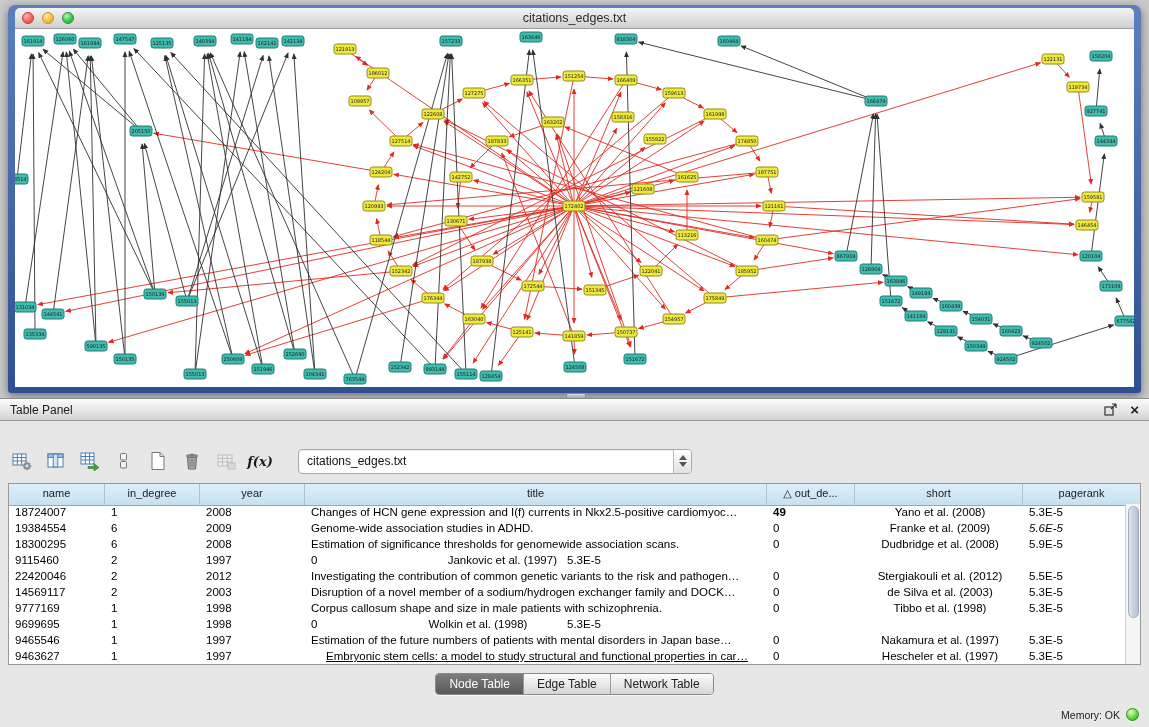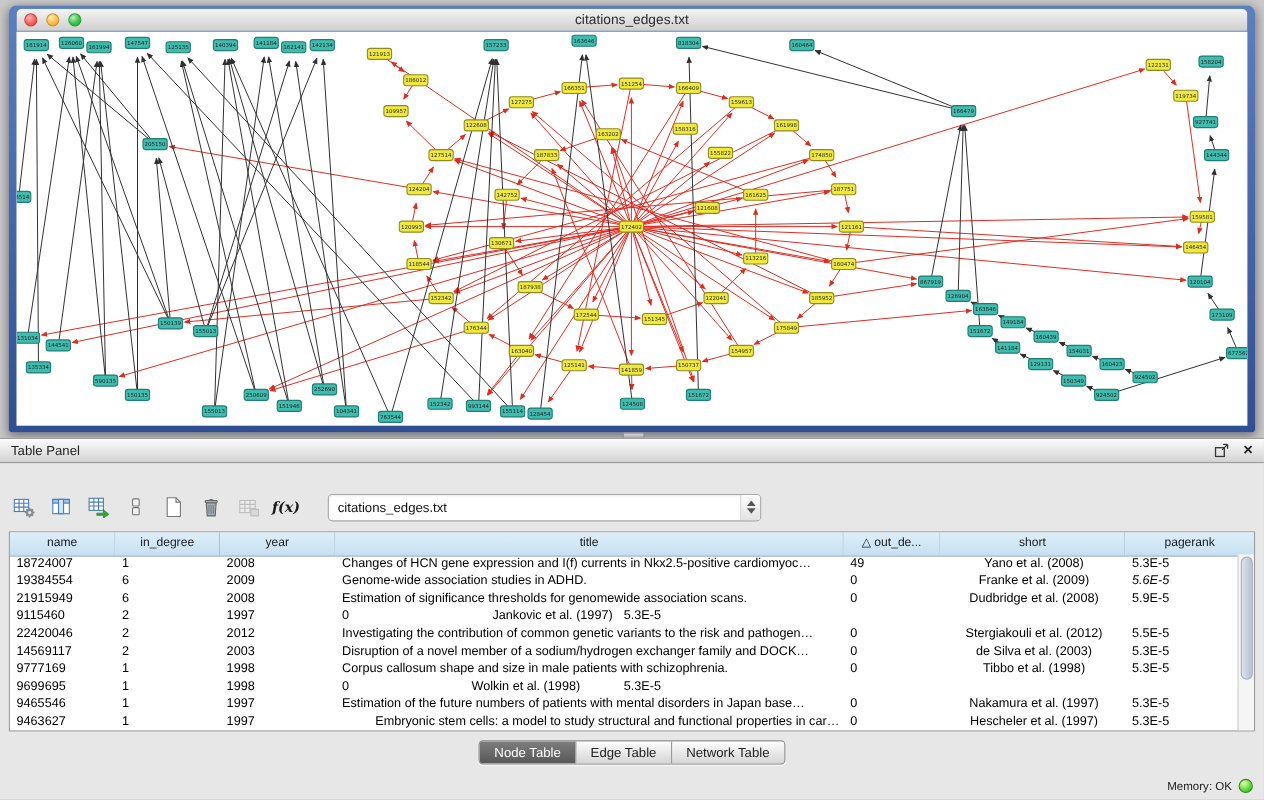--- a/index.html
+++ b/index.html
@@ -809,35 +809,35 @@
           <div class="th" style="width: 88px; flex: 0 0 88px;">△ out_de...</div>
           <div class="th" style="width: 168px; flex: 0 0 168px;">short</div>
           <div class="th" style="width: 88px; flex: 1 1 0%;">pagerank</div>
         </div>
       <div class="tbody" id="tbody">
           <div class="tr">
             <div class="td" style="width: 96px; flex: 0 0 96px; text-align: left;">18724007</div>
             <div class="td" style="width: 95px; flex: 0 0 95px; text-align: left;">1</div>
             <div class="td" style="width: 105px; flex: 0 0 105px; text-align: left;">2008</div>
             <div class="td" style="width: 462px; flex: 0 0 462px; text-align: left;">Changes of HCN gene expression and I(f) currents in Nkx2.5-positive cardiomyoc…</div>
-            <div class="td" style="width: 88px; flex: 0 0 88px; text-align: left;">49</div>
+            <div class="td" style="width: 88px; flex: 0 0 88px; text-align: left; font-weight: bold;">49</div>
             <div class="td" style="width: 168px; flex: 0 0 168px; text-align: center;">Yano et al. (2008)</div>
             <div class="td" style="width: 88px; flex: 1 1 0%; text-align: left;">5.3E-5</div>
           </div>
           <div class="tr">
             <div class="td" style="width: 96px; flex: 0 0 96px; text-align: left;">19384554</div>
             <div class="td" style="width: 95px; flex: 0 0 95px; text-align: left;">6</div>
             <div class="td" style="width: 105px; flex: 0 0 105px; text-align: left;">2009</div>
             <div class="td" style="width: 462px; flex: 0 0 462px; text-align: left;">Genome-wide association studies in ADHD.</div>
             <div class="td" style="width: 88px; flex: 0 0 88px; text-align: left;">0</div>
             <div class="td" style="width: 168px; flex: 0 0 168px; text-align: center;">Franke et al. (2009)</div>
             <div class="td" style="width: 88px; flex: 1 1 0%; text-align: left; font-style: italic;">5.6E-5</div>
           </div>
           <div class="tr">
-            <div class="td" style="width: 96px; flex: 0 0 96px; text-align: left;">21915949</div>
+            <div class="td" style="width: 96px; flex: 0 0 96px; text-align: left;">18300295</div>
             <div class="td" style="width: 95px; flex: 0 0 95px; text-align: left;">6</div>
             <div class="td" style="width: 105px; flex: 0 0 105px; text-align: left;">2008</div>
             <div class="td" style="width: 462px; flex: 0 0 462px; text-align: left;">Estimation of significance thresholds for genomewide association scans.</div>
             <div class="td" style="width: 88px; flex: 0 0 88px; text-align: left;">0</div>
             <div class="td" style="width: 168px; flex: 0 0 168px; text-align: center;">Dudbridge et al. (2008)</div>
             <div class="td" style="width: 88px; flex: 1 1 0%; text-align: left;">5.9E-5</div>
           </div>
           <div class="tr">
             <div class="td" style="width: 96px; flex: 0 0 96px; text-align: left;">9115460</div>
             <div class="td" style="width: 95px; flex: 0 0 95px; text-align: left;">2</div>
@@ -887,21 +887,21 @@
             <div class="td" style="width: 105px; flex: 0 0 105px; text-align: left;">1997</div>
             <div class="td" style="width: 462px; flex: 0 0 462px; text-align: left;">Estimation of the future numbers of patients with mental disorders in Japan base…</div>
             <div class="td" style="width: 88px; flex: 0 0 88px; text-align: left;">0</div>
             <div class="td" style="width: 168px; flex: 0 0 168px; text-align: center;">Nakamura et al. (1997)</div>
             <div class="td" style="width: 88px; flex: 1 1 0%; text-align: left;">5.3E-5</div>
           </div>
           <div class="tr">
             <div class="td" style="width: 96px; flex: 0 0 96px; text-align: left;">9463627</div>
             <div class="td" style="width: 95px; flex: 0 0 95px; text-align: left;">1</div>
             <div class="td" style="width: 105px; flex: 0 0 105px; text-align: left;">1997</div>
-            <div class="td" style="width: 462px; flex: 0 0 462px; text-align: right;">Embryonic stem cells: a model to study structural and functional properties in car…</div>
+            <div class="td" style="width: 462px; flex: 0 0 462px; text-align: center; text-decoration: underline;">Embryonic stem cells: a model to study structural and functional properties in car…</div>
             <div class="td" style="width: 88px; flex: 0 0 88px; text-align: left;">0</div>
             <div class="td" style="width: 168px; flex: 0 0 168px; text-align: center;">Hescheler et al. (1997)</div>
             <div class="td" style="width: 88px; flex: 1 1 0%; text-align: left;">5.3E-5</div>
           </div>
         </div>
       <div class="vscroll">
         <div class="vthumb"></div>
       </div>
     </div>
 

